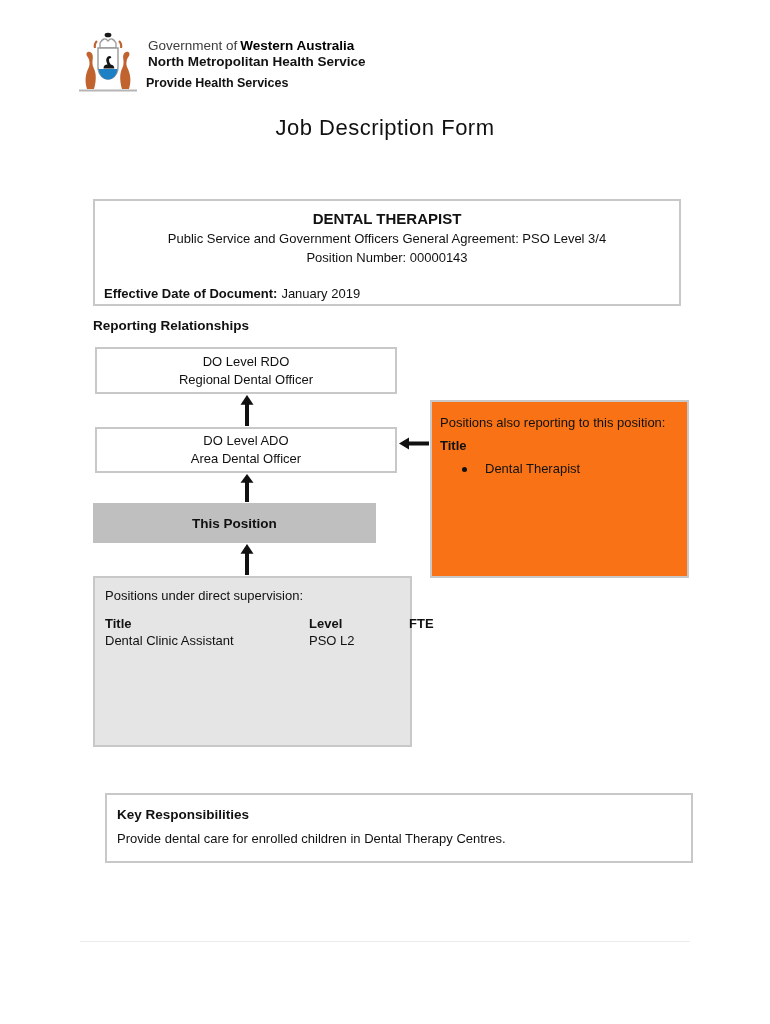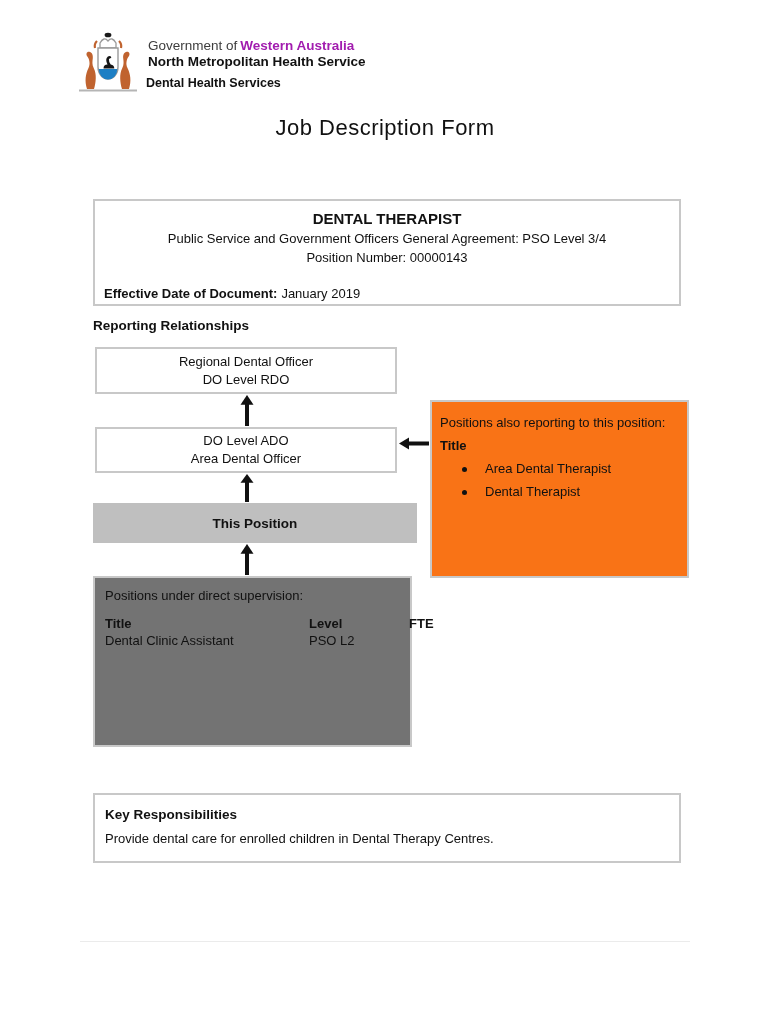--- a/index.html
+++ b/index.html
@@ -12,21 +12,21 @@
     position:relative;
     width:770px; height:1024px;
     background:#ffffff;
     overflow:hidden;
   }
 
   
   .crest { position:absolute; left:75px; top:28px; width:66px; height:67px; }
   .lh-text { position:absolute; left:148px; top:38px; }
   .lh-line1 { font-size:13.5px; line-height:16px; color:#3d3d3d; white-space:nowrap; }
-  .lh-line1 .bold { font-weight:bold; color:#a21caf; margin-left:3px; }
+  .lh-line1 .bold { font-weight:bold; color:#000000; margin-left:3px; }
   .lh-line2 { font-size:13.5px; line-height:16px; font-weight:bold; white-space:nowrap; }
   .lh-line3 { font-size:12.5px; line-height:15px; font-weight:bold; margin-top:6px; margin-left:-2px; white-space:nowrap; }
 
   
   .page-title {
     position:absolute; top:115px; left:0; width:100%;
     text-align:center; font-size:22px; font-weight:normal;
     letter-spacing:0.5px;
   }
 
@@ -47,30 +47,30 @@
     font-size:13.5px; font-weight:bold;
   }
   .obox {
     position:absolute; border:2px solid #c8c8c8; background:#fff;
     display:flex; flex-direction:column; justify-content:center;
     text-align:center; font-size:13px; line-height:18px;
   }
   #box-regional { left:95px; top:347px; width:302px; height:47px; }
   #box-area     { left:95px; top:427px; width:302px; height:46px; }
   #box-this {
-    position:absolute; left:93px; top:503px; width:324px; height:40px;
+    position:absolute; left:93px; top:503px; width:283px; height:40px;
     background:#bfbfbf; border:none;
     display:flex; align-items:center; justify-content:center;
     font-size:13.5px; font-weight:bold;
   }
 
   
   #box-sup {
     position:absolute; left:93px; top:576px; width:319px; height:171px;
-    border:2px solid #c8c8c8; background:#737373;
+    border:2px solid #c8c8c8; background:#e5e5e5;
     padding:10px 10px; font-size:13px; line-height:16px; text-align:left;
   }
   .sup-row { margin-top:1px; white-space:nowrap; }
   .sup-header { margin-top:12px; font-weight:bold; }
   .sc1 { display:inline-block; width:204px; }
   .sc2 { display:inline-block; width:70px; }
   .sc3 { display:inline-block; width:16px;padding-left:30px; }
 
   
   #box-also {
@@ -85,21 +85,21 @@
 
   
   .arrow-up { position:absolute; left:239px; width:16px; }
   #arr1 { top:395px; height:31px; }
   #arr2 { top:474px; height:28px; }
   #arr3 { top:544px; height:31px; }
   #arr-left { position:absolute; left:399px; top:437px; width:30px; height:13px; }
 
   
   .kr-box {
-    position:absolute; left:93px; top:793px; width:588px; height:70px;
+    position:absolute; left:105px; top:793px; width:588px; height:70px;
     border:2px solid #c8c8c8; background:#fff;
     padding:12px 10px; font-size:13px;
   }
   .kr-heading { font-size:13.5px; font-weight:bold; }
   .kr-body { margin-top:9px; }
 
   
   .footer-line {
     position:absolute; left:80px; top:941px; width:610px; height:0;
     border-top:1px solid #ebebeb;
@@ -129,39 +129,39 @@
 
       <path d="M4,62.5 H62" stroke="#b5b5b5" stroke-width="2"></path>
     </svg>
   </div>
 
   <div class="lh-text">
     <div class="lh-line1">
       <span>Government of</span><span class="bold">Western Australia</span>
     </div>
     <div class="lh-line2">North Metropolitan Health Service</div>
-    <div class="lh-line3">Dental Health Services</div>
+    <div class="lh-line3">Provide Health Services</div>
   </div>
 
   <h1 class="page-title">Job Description Form</h1>
 
   <section class="pos-box">
     <div class="pos-title">DENTAL THERAPIST</div>
     <div>Public Service and Government Officers General Agreement: PSO Level 3/4</div>
     <div>Position Number: 00000143</div>
     <div class="pos-effective">
       <span class="label">Effective Date of Document:</span><span class="value">January 2019</span>
     </div>
   </section>
 
   <h2 class="rr-heading">Reporting Relationships</h2>
 
   <div class="obox" id="box-regional">
+    <div>DO Level RDO</div>
     <div>Regional Dental Officer</div>
-    <div>DO Level RDO</div>
   </div>
 
   <svg class="arrow-up" id="arr1" viewBox="0 0 16 32" preserveAspectRatio="none">
     <polygon points="8,0 14.5,10 1.5,10" fill="#111"></polygon>
       <rect x="6" y="9" width="4" height="23" fill="#111"></rect>
   </svg>
 
   <div class="obox" id="box-area">
     <div>DO Level ADO</div>
     <div>Area Dental Officer</div>
@@ -195,24 +195,20 @@
     <polygon points="0,6.5 10,0.5 10,12.5" fill="#111"></polygon>
       <rect x="9" y="4.5" width="21" height="4" fill="#111"></rect>
   </svg>
 
   <div id="box-also">
     <div>Positions also reporting to this position:</div>
     <div class="also-title">Title</div>
     <div class="also-list">
       <div class="also-item">
         <span class="dot"></span>
-        <span>Area Dental Therapist</span>
-      </div>
-      <div class="also-item">
-        <span class="dot"></span>
         <span>Dental Therapist</span>
       </div>
     </div>
   </div>
 
   <section class="kr-box">
     <div class="kr-heading">Key Responsibilities</div>
     <div class="kr-body">Provide dental care for enrolled children in Dental Therapy Centres.</div>
   </section>
 

